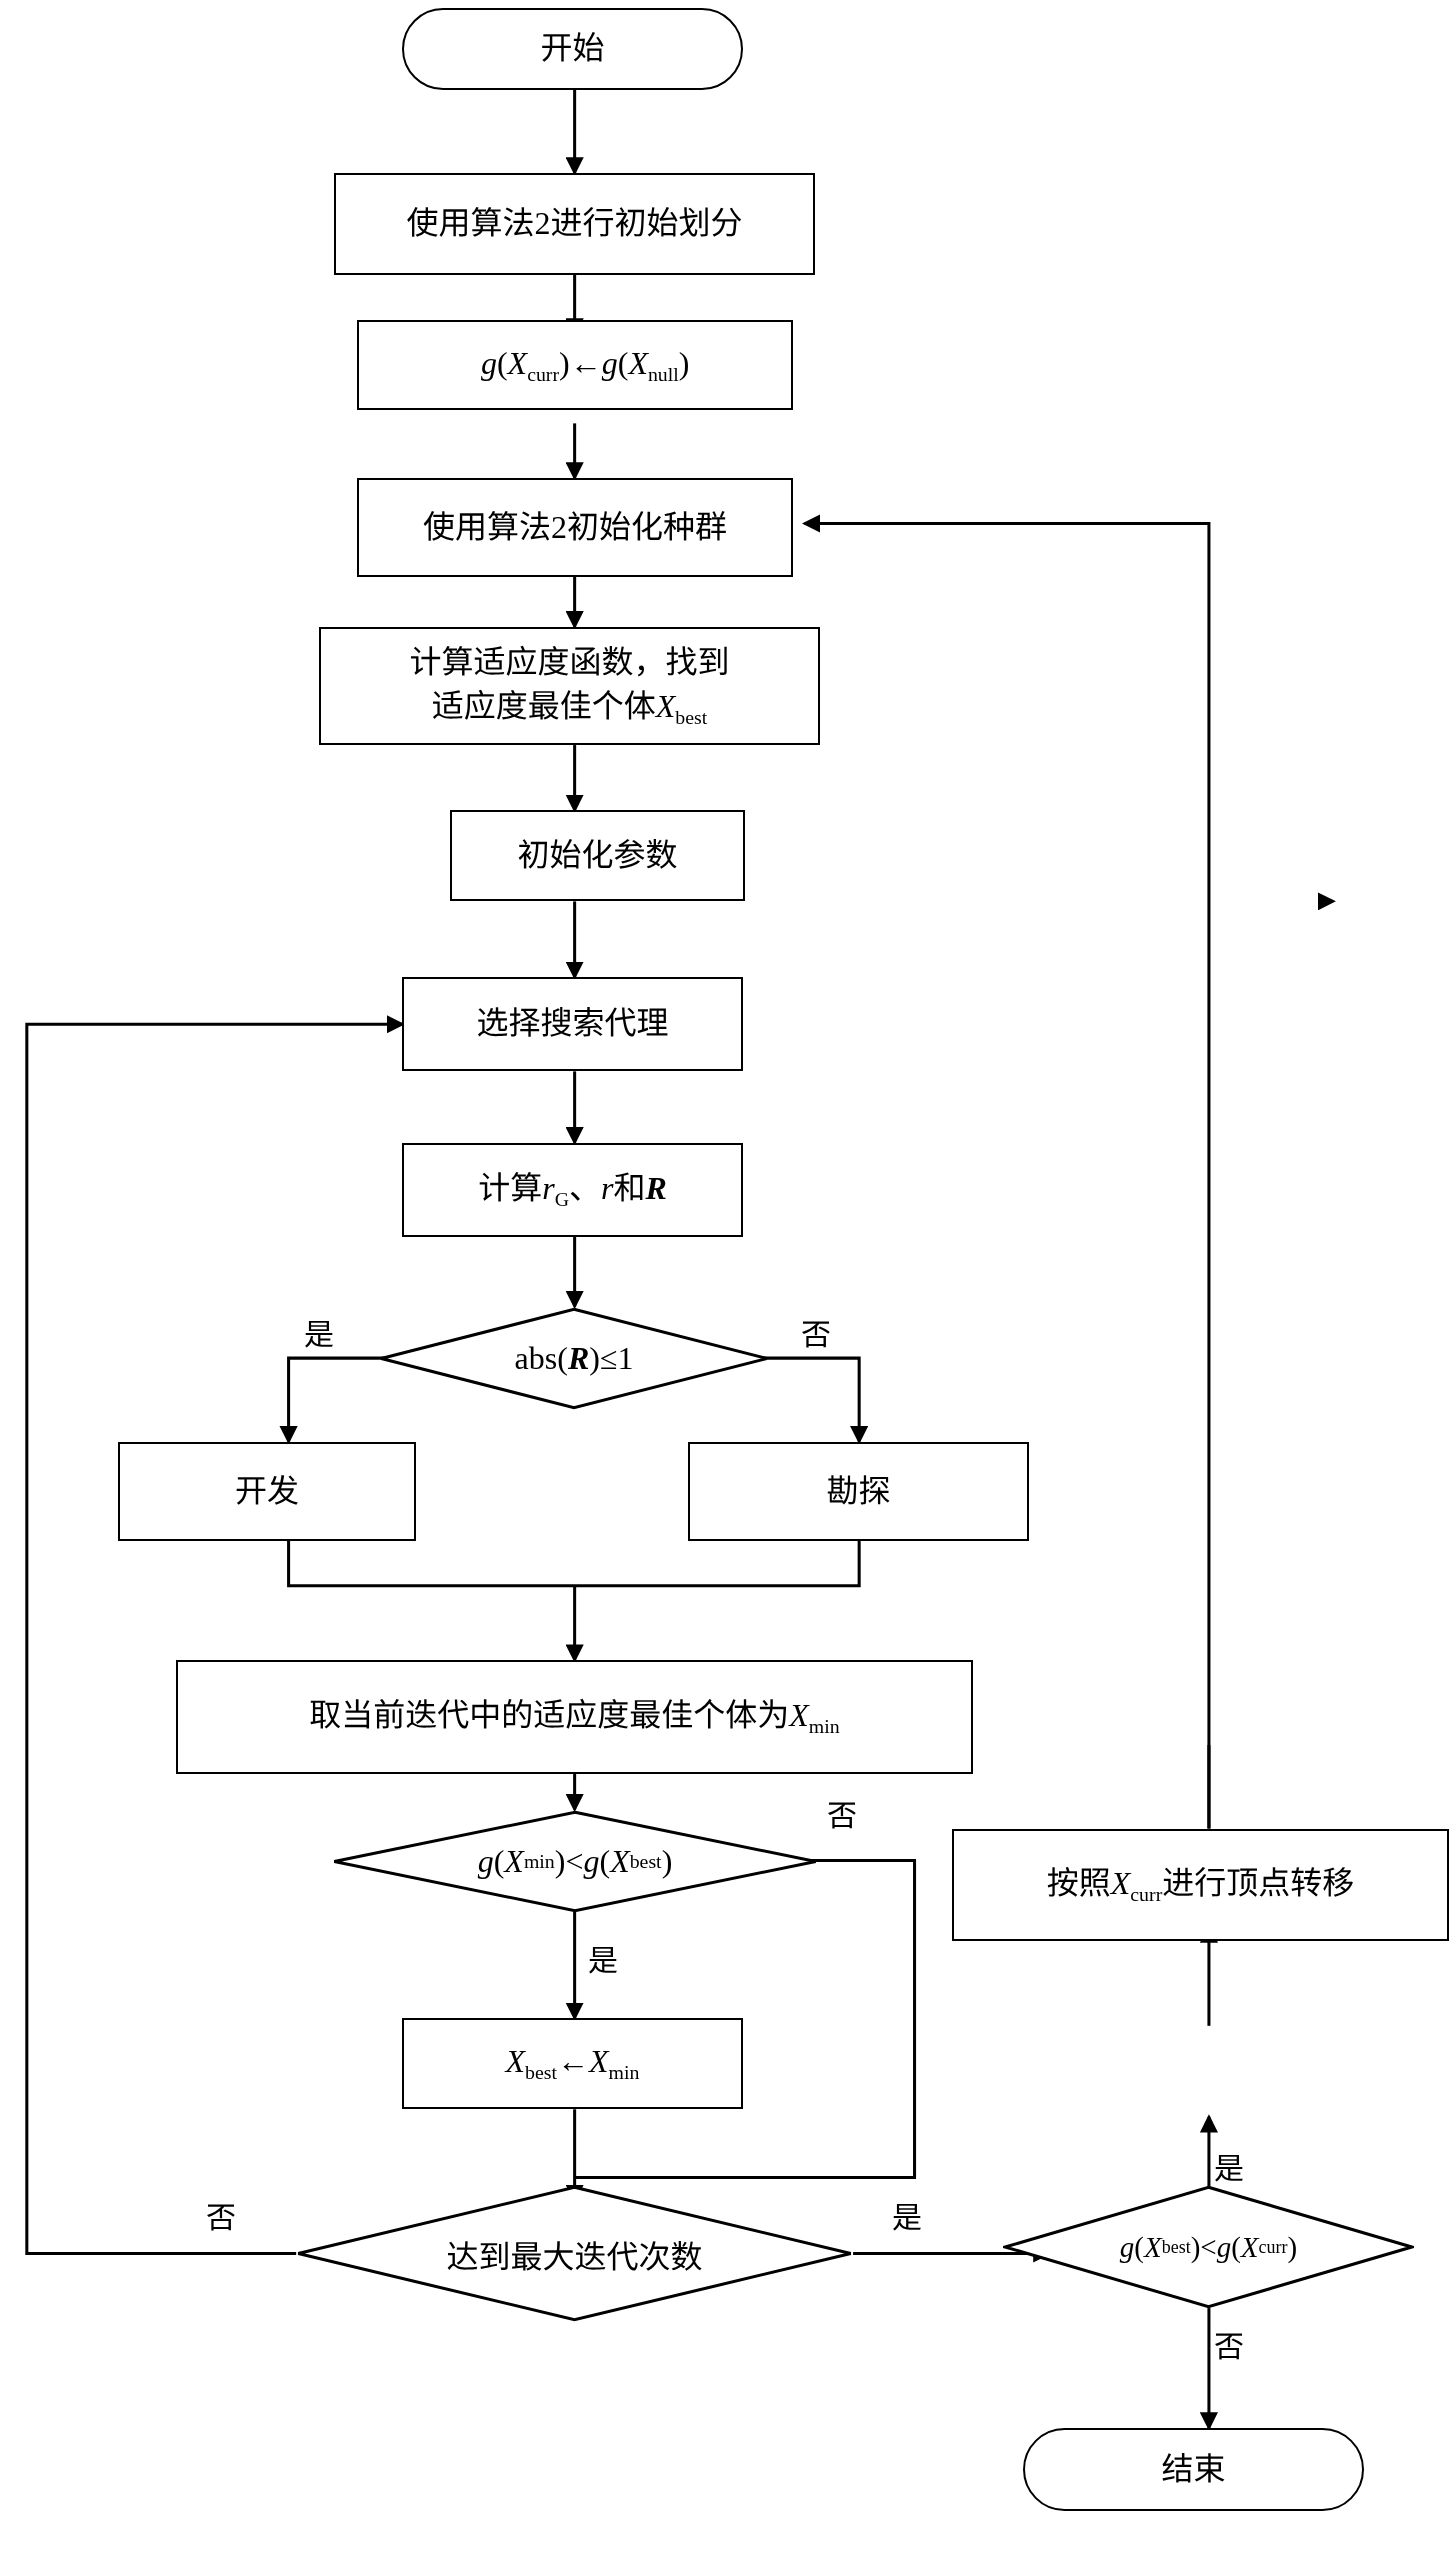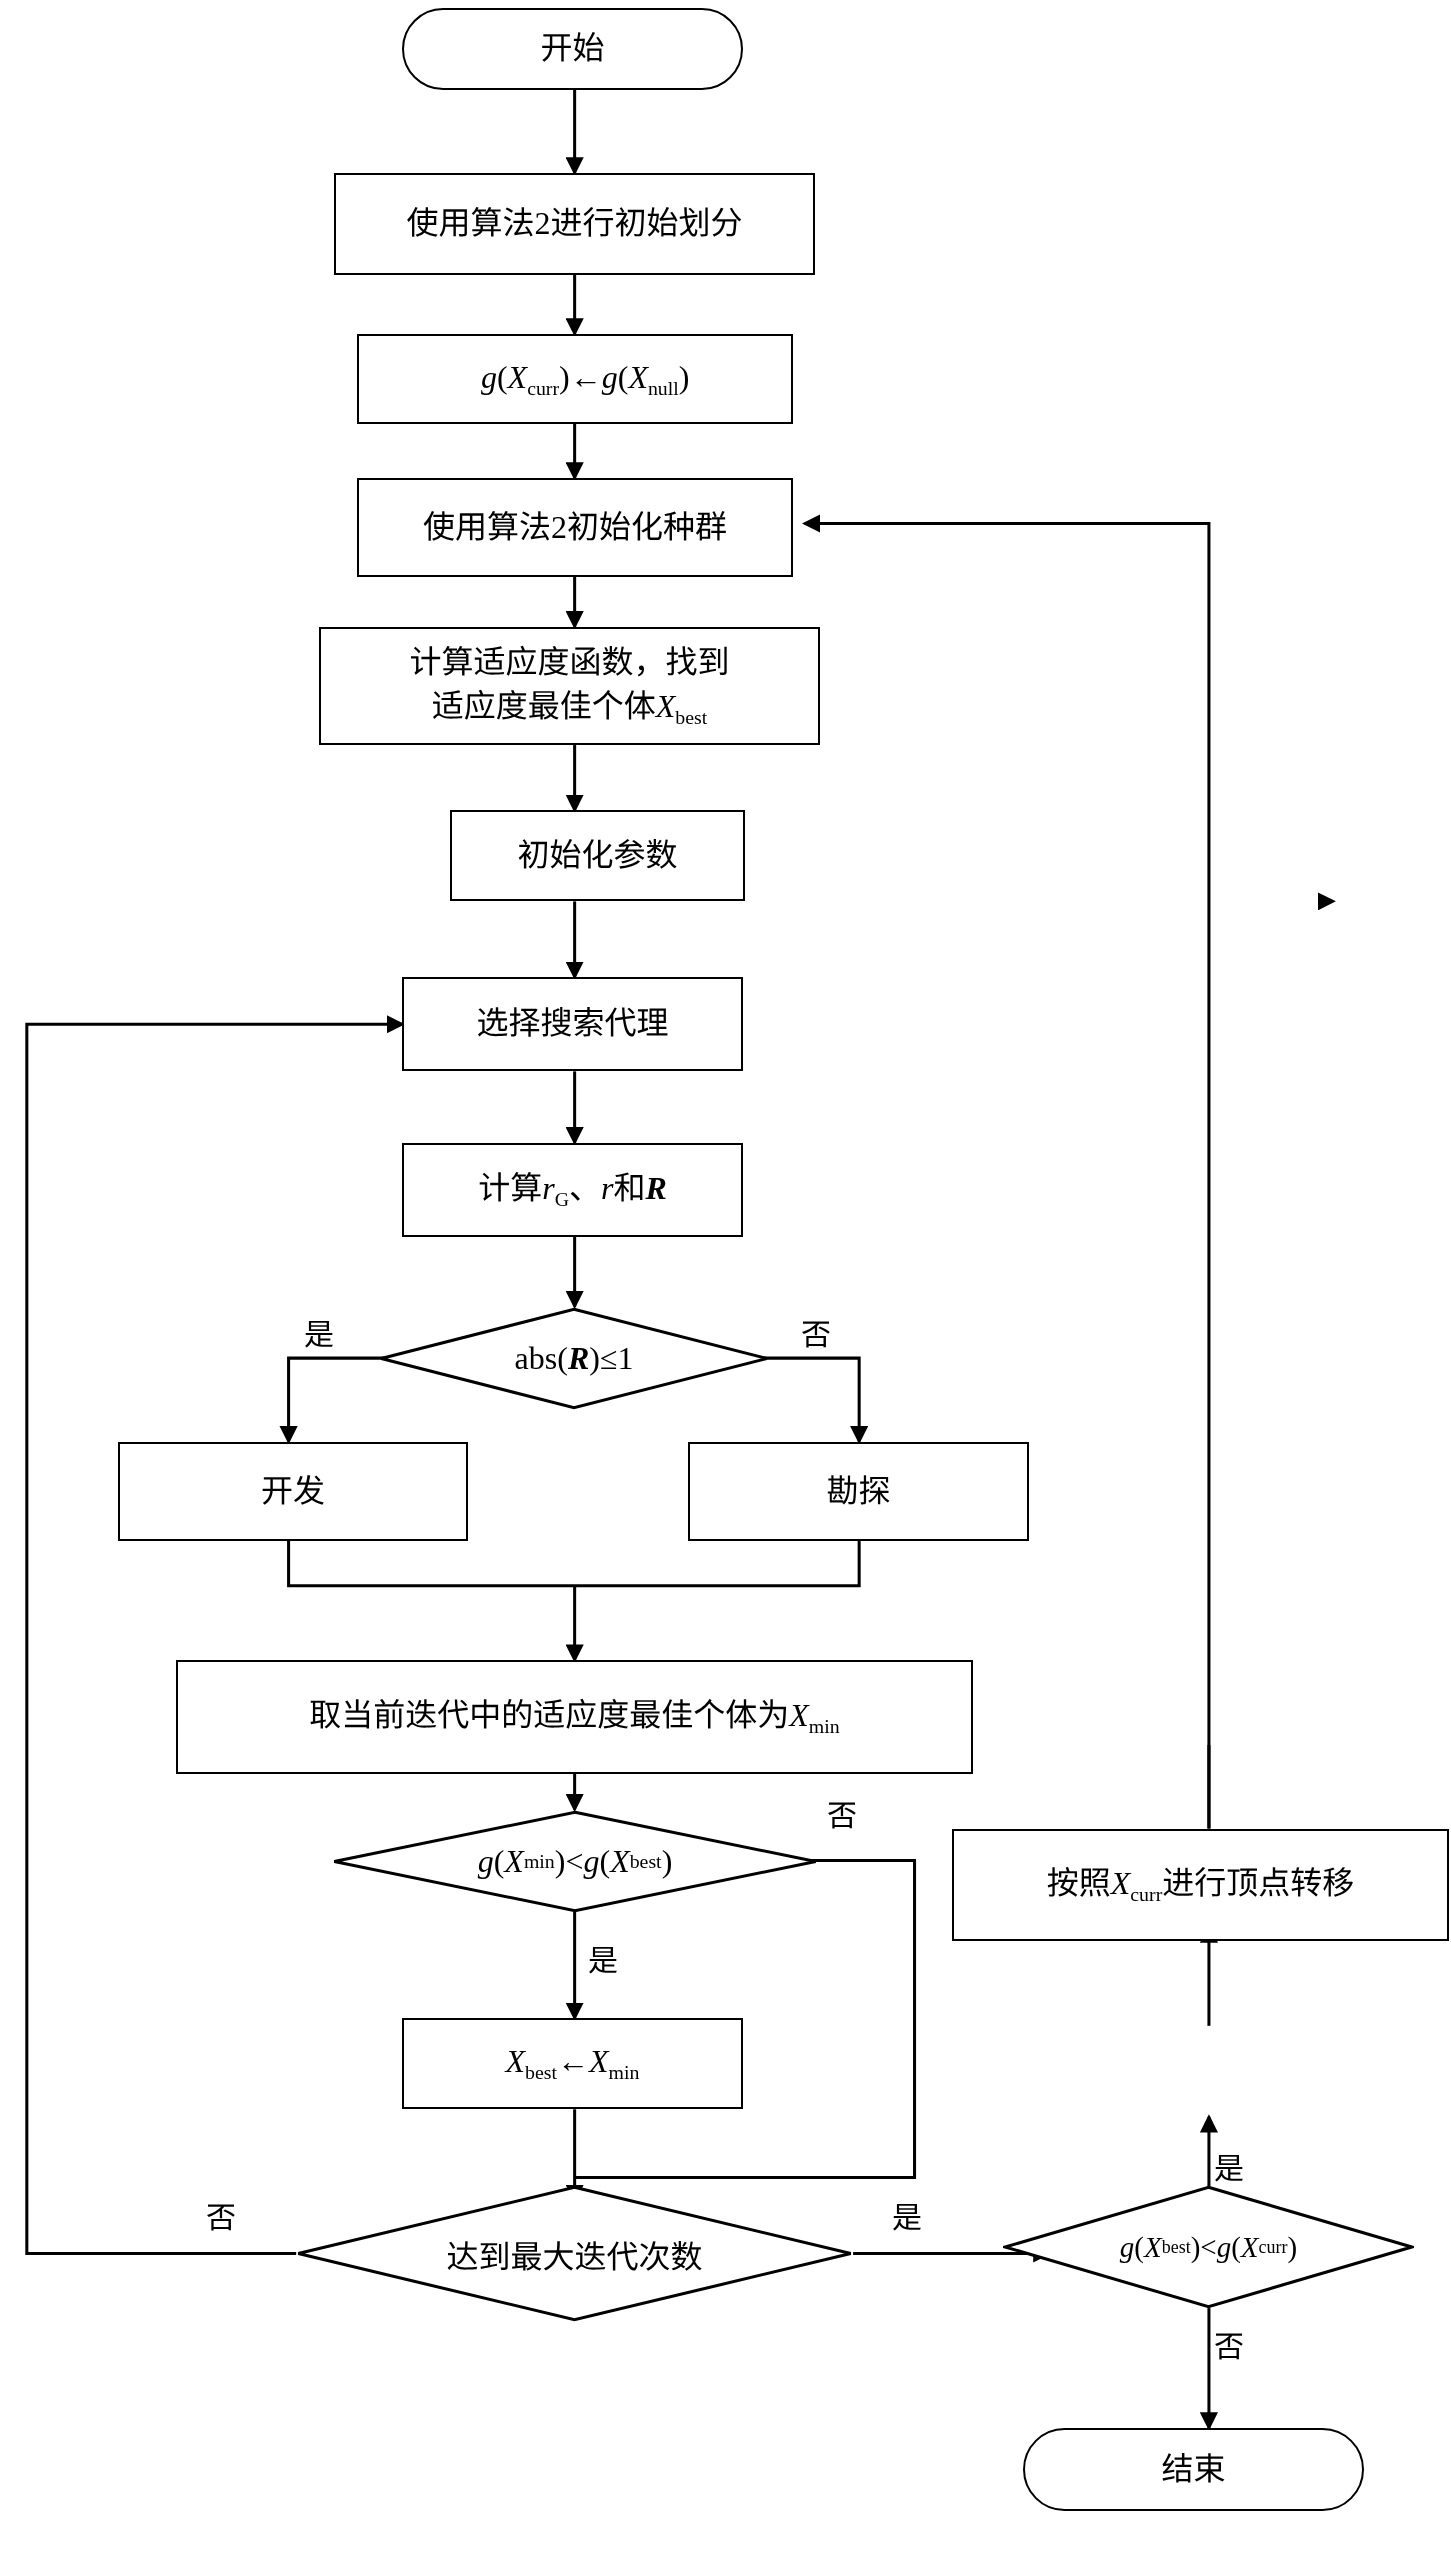--- a/index.html
+++ b/index.html
@@ -133,21 +133,21 @@
   </svg>
 
   <div class="node stadium" style="left:402px; top:7.6px; width:341px; height:82px;">
     <span>开始</span>
   </div>
 
   <div class="node rect" style="left:334px; top:173px; width:481px; height:102px;">
     <span>使用算法2进行初始划分</span>
   </div>
 
-  <div class="node rect" style="left:357px; top:334px; width:436px; height:90px;padding-left:28px;">
+  <div class="node rect" style="left:357px; top:320px; width:436px; height:90px;padding-left:28px;">
     <span class="mathline">
       <span class="it">g</span>(<span class="it">X</span><sub>curr</sub>)←<span class="it">g</span>(<span class="it">X</span><sub>null</sub>)
     </span>
   </div>
 
   <div class="node rect" style="left:357px; top:478px; width:436px; height:99px;">
     <span>使用算法2初始化种群</span>
   </div>
 
   <div class="node rect" style="left:319px; top:627px; width:501px; height:118px;">
@@ -174,21 +174,21 @@
     <div class="shape">
       <svg viewBox="0 0 514 136" preserveAspectRatio="none">
         <polygon points="257,3 511,68 257,133 3,68" fill="#fff" stroke="#000" stroke-width="4"></polygon>
       </svg>
     </div>
     <div class="label">
       abs(<span class="it bold">R</span>)≤1
     </div>
   </div>
 
-  <div class="node rect" style="left:118px; top:1442px; width:350px; height:99px;">
+  <div class="node rect" style="left:118px; top:1442px; width:298px; height:99px;">
     <span>开发</span>
   </div>
 
   <div class="node rect" style="left:688px; top:1442px; width:341px; height:99px;">
     <span>勘探</span>
   </div>
 
   <div class="node rect" style="left:176px; top:1660px; width:797px; height:114px;">
     <span>
       取当前迭代中的适应度最佳个体为<span class="it">X</span><sub>min</sub>

